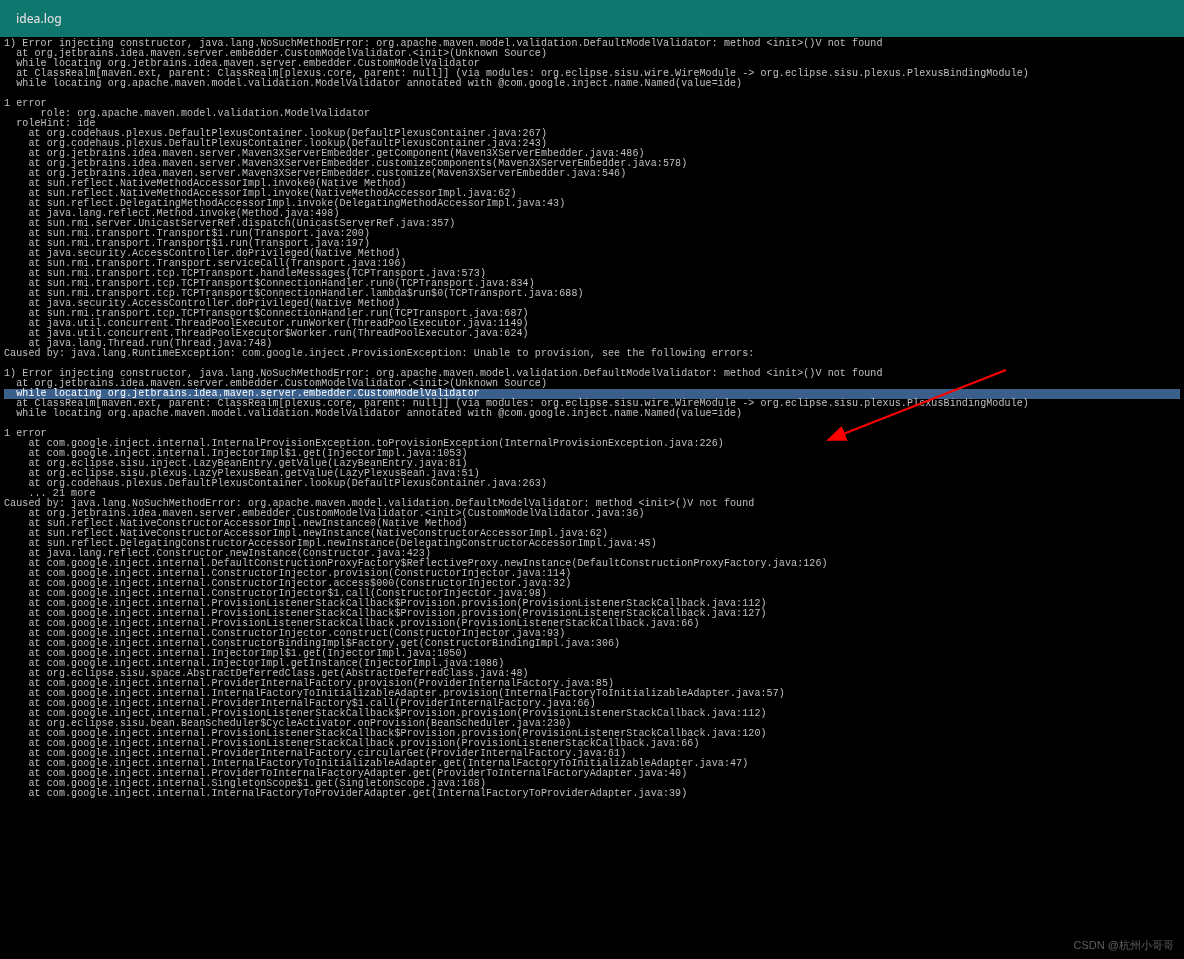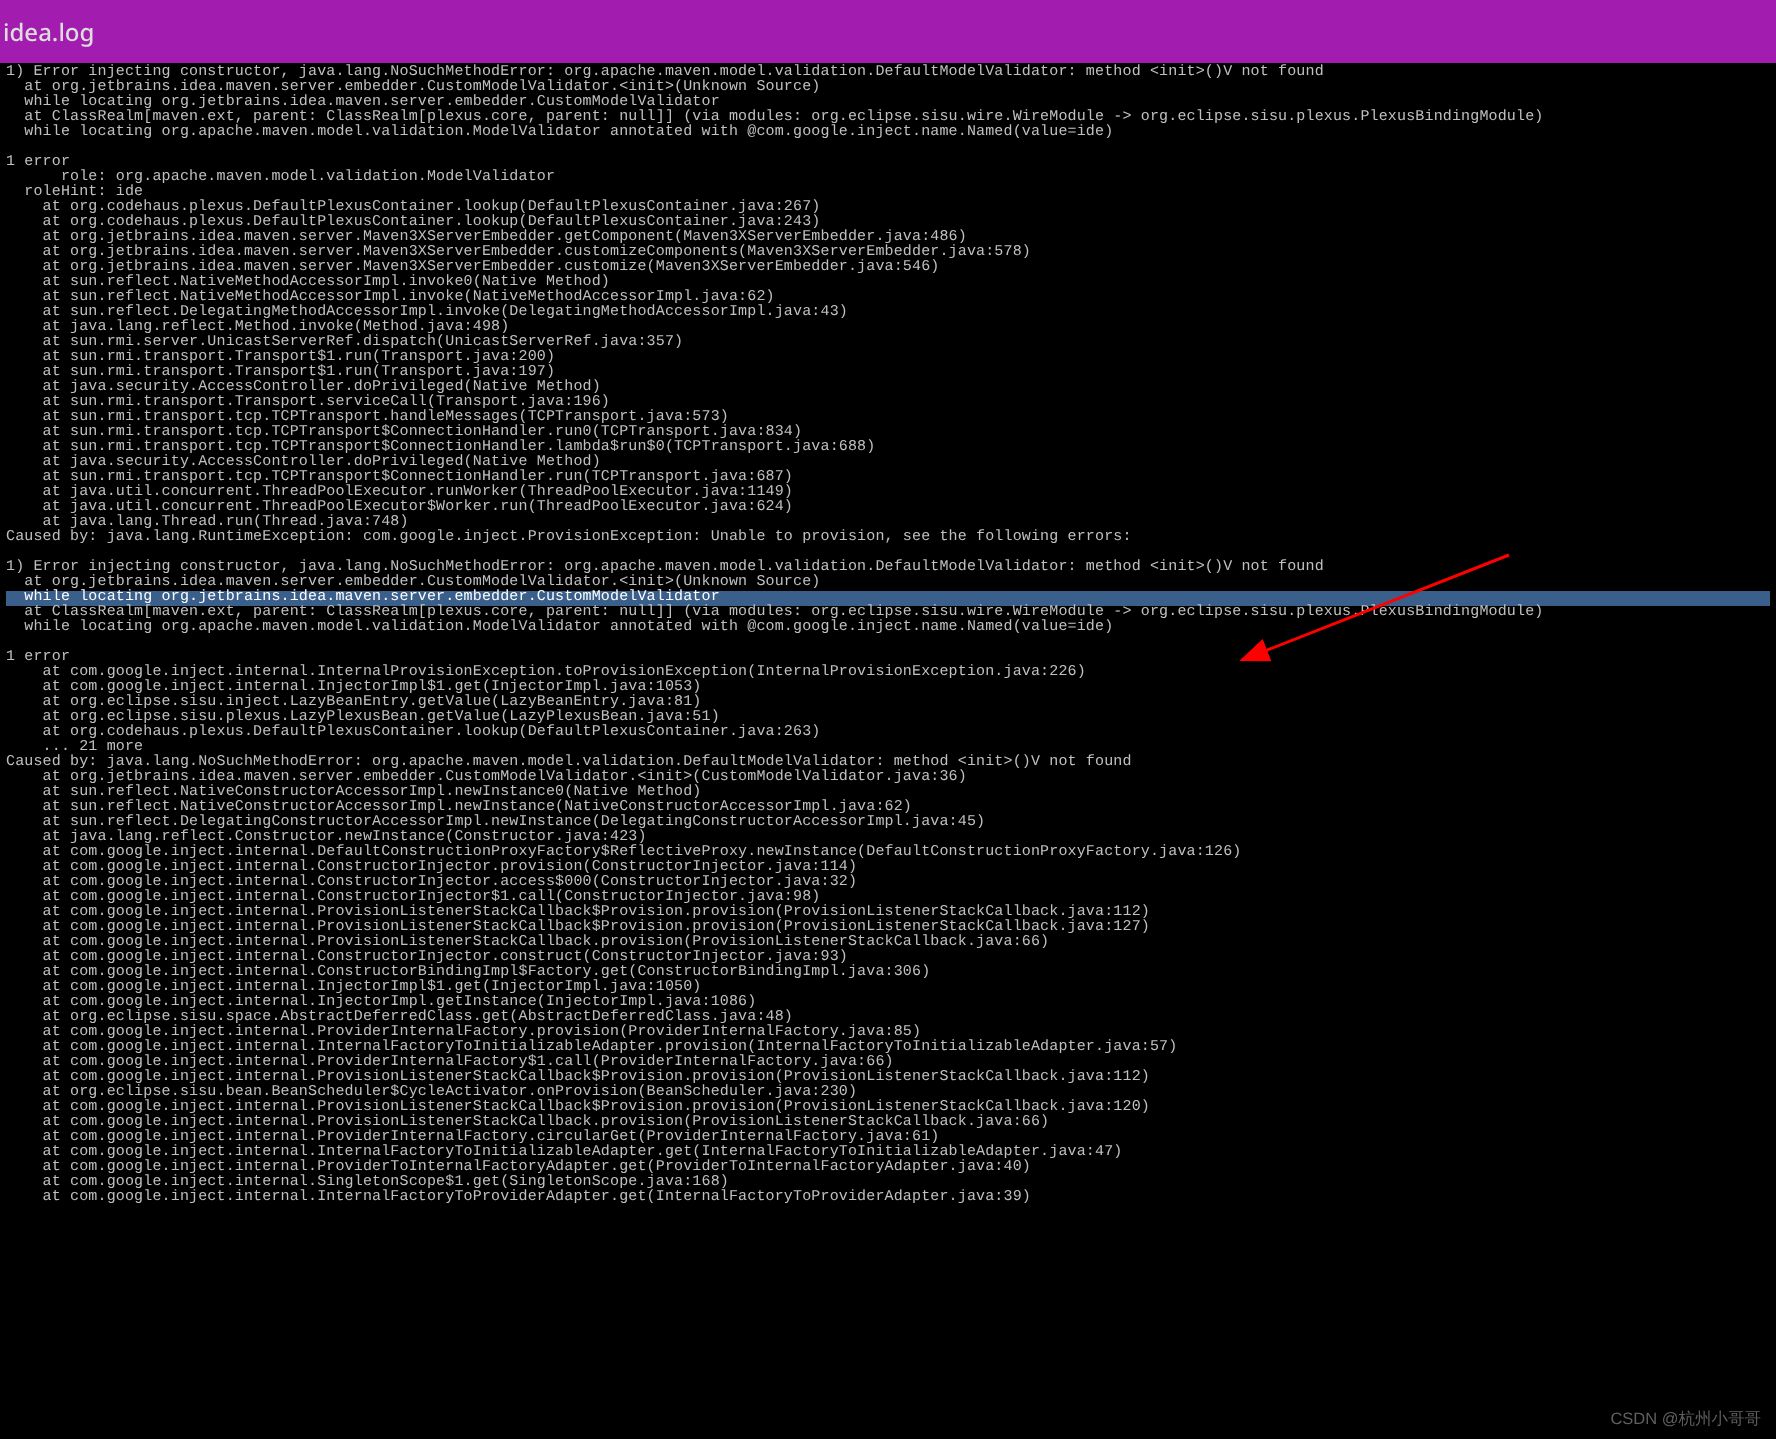--- a/index.html
+++ b/index.html
@@ -7,24 +7,24 @@
       background: #000;
       font-family: Consolas, 'Courier New', monospace;
       font-size: 12px;
       color: #c0c0c0;
       width: 1184px;
       height: 959px;
       overflow: hidden;
       position: relative;
     }
     .titlebar {
-      background: #a21caf;
+      background: #0f766e;
       color: #ddd;
-      padding: 10px 2px;
-      font-size: 16px;
+      padding: 10px 16px;
+      font-size: 12px;
       font-family: -apple-system, system-ui, sans-serif;
       font-weight: 500;
     }
     .log-content {
       padding: 2px 4px;
       white-space: pre;
       line-height: 1.0;
       font-size: 10px;
       letter-spacing: 0.1px;
     }

